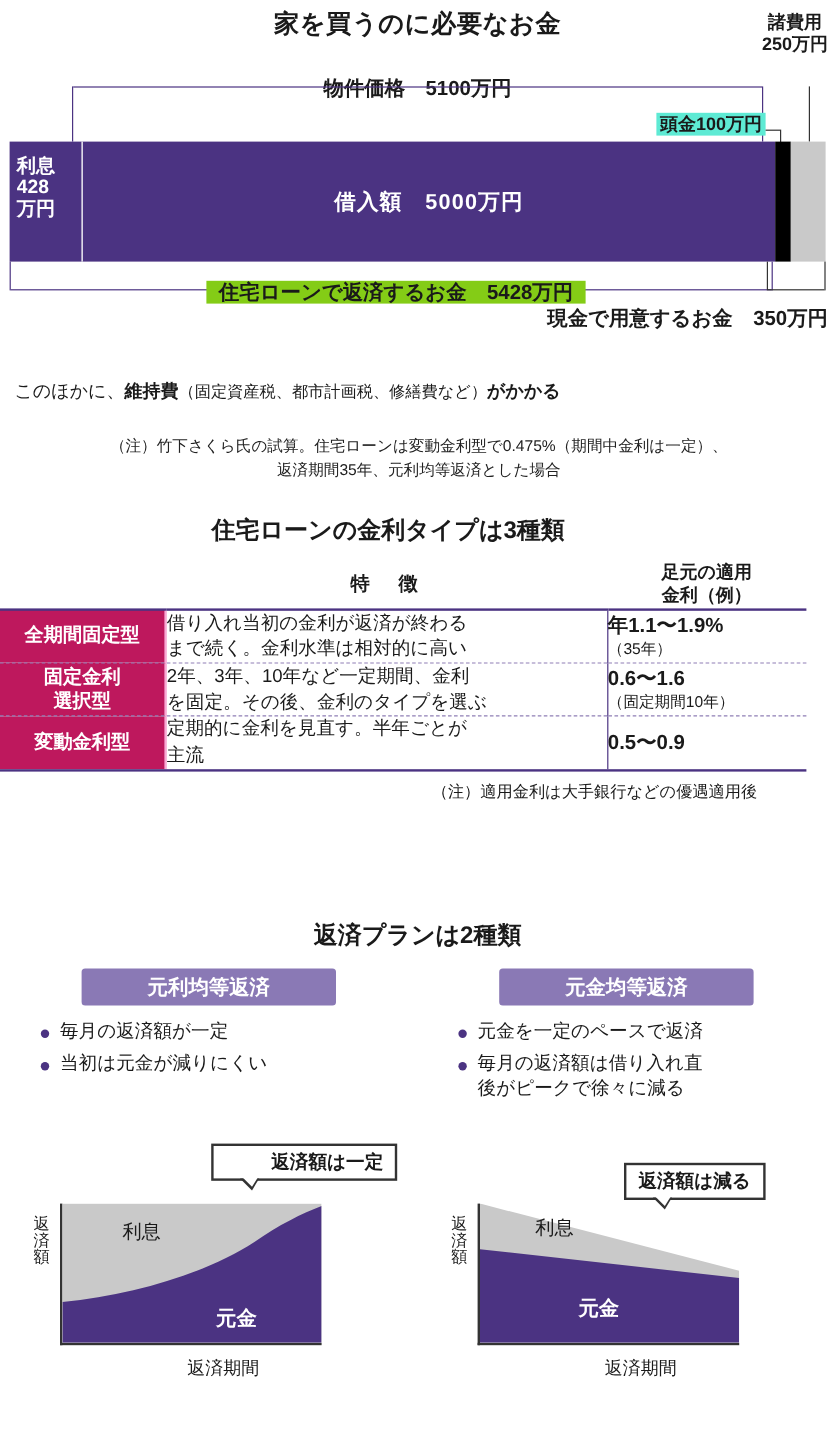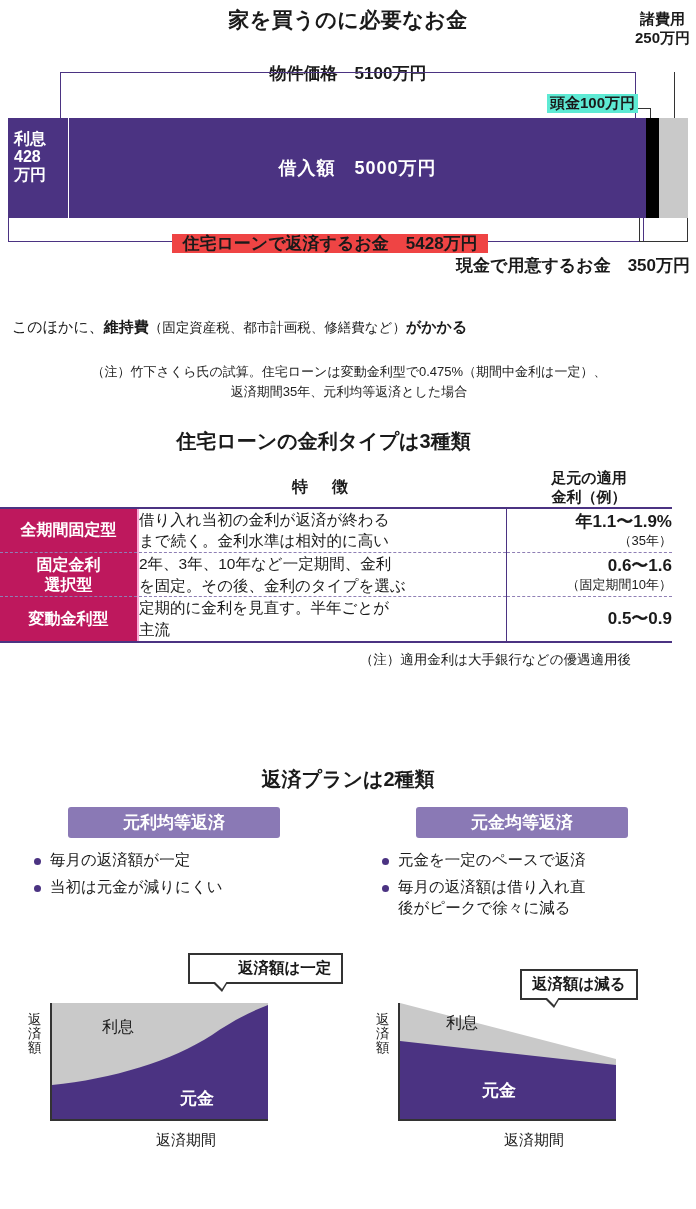--- a/index.html
+++ b/index.html
@@ -101,21 +101,21 @@
     border-right:1.5px solid #4b3382;
   }
   .brk-repay:after {
     content:""; position:absolute; left:0; bottom:0; width:100%;
     border-bottom:1.5px solid #4b3382;
   }
   .lbl-repay {
     position:absolute; top:232px; left:0; width:660px;
     text-align:center; font-size:17px; font-weight:bold;
   }
-  .lbl-repay span { background:#ef4444; padding:0 10px; }
+  .lbl-repay span { background:#84cc16; padding:0 10px; }
 
   .brk-cash {
     position:absolute; left:639px; top:218px; width:49px; height:24px;
     border-left:1.5px solid #333;
     border-right:1.5px solid #333;
   }
   .brk-cash:after {
     content:""; position:absolute; left:0; bottom:0; width:100%;
     border-bottom:1.5px solid #333;
   }
@@ -165,21 +165,21 @@
   }
   .cell-desc {
     padding:10px 10px 10px 12px;
     font-size:15.5px;
     line-height:1.4;
     border-left:2px solid #f9a8d4;
     border-right:1px solid #4b3382;
   }
   .cell-rate {
     width:166px;
-    text-align:right;
+    text-align:left;
     font-size:17px;
     font-weight:bold;
     line-height:1.3;
     padding:8px 4px;
   }
   .cell-rate .sub { font-size:13px; font-weight:normal; display:block; }
   .s2-foot {
     text-align:right; font-size:13.5px; padding:8px 16px 0 0;
   }
   .tbl-bottom { border-top:2px solid #4b3382; width:672px; margin:0 auto; }
@@ -340,21 +340,21 @@
 
   <div class="plans">
 
     <div class="plan">
       <div class="plan-badge">元利均等返済</div>
       <div class="bullets">
         <div class="bullet">毎月の返済額が一定</div>
         <div class="bullet">当初は元金が減りにくい</div>
       </div>
 
-      <div class="callout" style="left:188px; top:160px;padding-left:48px;">返済額は一定</div>
+      <div class="callout" style="left:176px; top:160px;padding-left:48px;">返済額は一定</div>
 
       <div class="chart-box" style="left:0; top:196px; width:348px; height:180px;">
         <div class="axis-y-label" style="left:28px; top:24px;">
             <div>返</div>
             <div>済</div>
             <div>額</div>
           </div>
         <div class="chart-area" style="left:50px; top:14px; width:218px; height:118px;">
           <svg width="216" height="116" style="position:absolute; left:0; top:0;">
             <rect x="0" y="0" width="216" height="116" fill="#c9c9c9"></rect>

